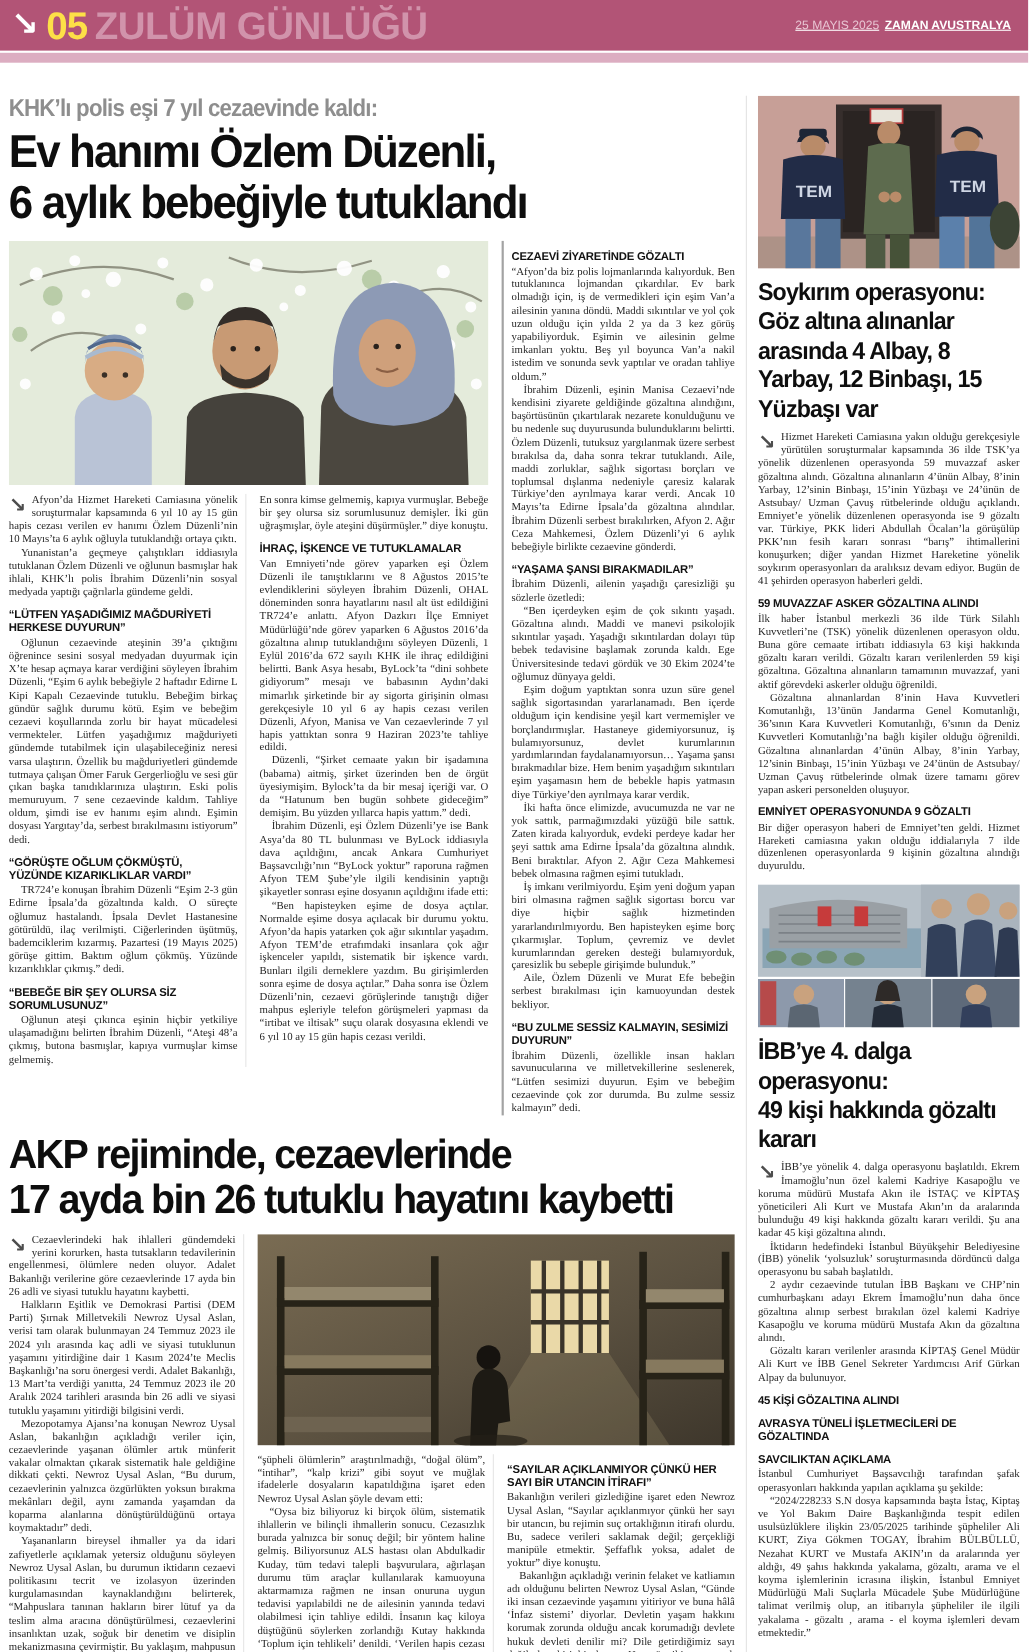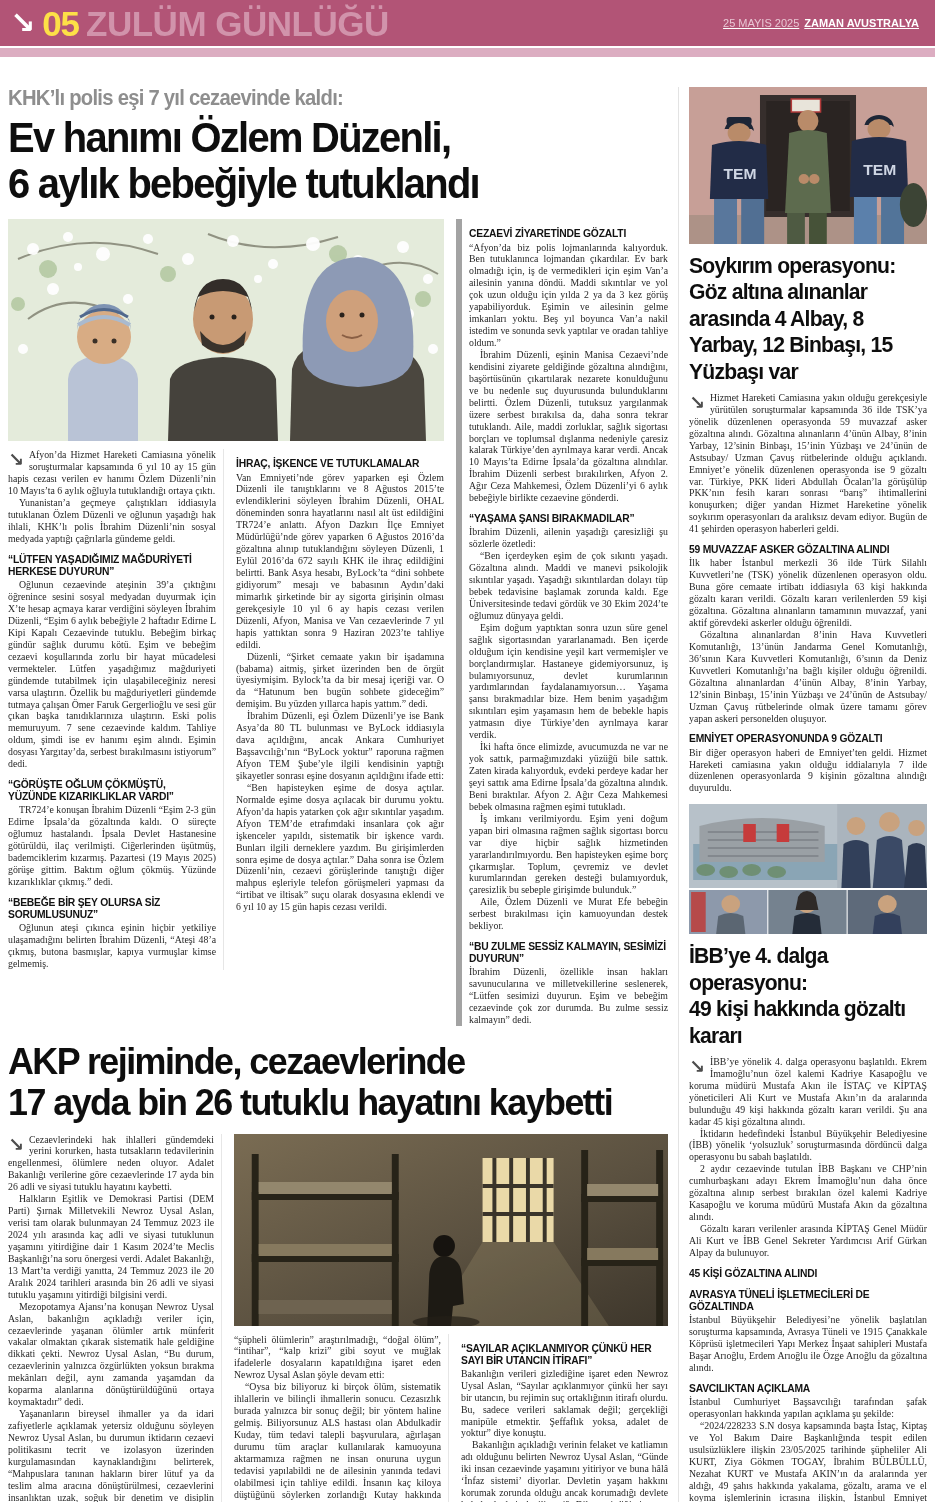--- a/index.html
+++ b/index.html
@@ -17,21 +17,21 @@
   .band-strip{height:9px;background:#dcadc1;margin-top:2px;}
   
   .content{display:flex;gap:10px;padding:0 8px;margin-top:30px;}
   .left-region{width:660px;flex:none;}
   .sidebar{flex:1;border-left:1px solid #e3e3e3;padding-left:10px;}
   .a1-body{display:flex;gap:12px;}
   .a1-left{width:436px;flex:none;}
   .cols2{display:flex;gap:12px;}
   .cols2 .col{flex:1;min-width:0;}
   .cols2 .col:first-child{border-right:1px solid #e6e6e6;padding-right:7px;}
-  .col3{flex:1;min-width:0;border-left:6px solid #a3a3a3;padding-left:7px;}
+  .col3{flex:1;min-width:0;border-left:2px solid #a3a3a3;padding-left:7px;}
   .a2-body{display:flex;gap:12px;}
   .a2-col1{width:206px;flex:none;border-right:1px solid #e6e6e6;padding-right:7px;}
   .a2-right{flex:1;min-width:0;}
   
   .kicker{font:700 22px/1 "Liberation Sans",sans-serif;color:#8e8e8e;letter-spacing:-.8px;
           transform:scaleX(.92);transform-origin:left;margin:0 0 6px;}
   .headline{font:700 42px/1.1 "Liberation Sans",sans-serif;color:#0e0e0e;letter-spacing:-1.8px;
             transform:scaleX(.95);transform-origin:left;margin:0 0 12px;}
   .headline2{font:700 37px/1.1 "Liberation Sans",sans-serif;color:#0e0e0e;letter-spacing:-1.6px;
              transform:scaleX(.97);transform-origin:left;margin:16px 0 10px;}
@@ -133,29 +133,30 @@
                 <path d="M295,140 Q290,40 350,38 Q410,42 405,140 Q400,165 350,168 Q300,165 295,140 Z" fill="#8d9ab5"></path>
                 <ellipse cx="344" cy="102" rx="26" ry="31" fill="#cfa07b"></ellipse>
                 <circle cx="334" cy="96" r="2.5" fill="#2a221c"></circle>
                   <circle cx="354" cy="96" r="2.5" fill="#2a221c"></circle>
                 <path d="M334,116 Q344,122 354,116" stroke="#8a5f44" stroke-width="2" fill="none"></path>
               </svg>
             </div>
             <div class="cols2">
               <div class="col">
                   <div class="para lead"><span class="lead-arrow">↘</span>Afyon’da Hizmet Hareketi Camiasına yönelik soruşturmalar kapsamında 6 yıl 10 ay 15 gün hapis cezası verilen ev hanımı Özlem Düzenli’nin 10 Mayıs’ta 6 aylık oğluyla tutuklandığı ortaya çıktı.</div>
-                  <div class="para">Yunanistan’a geçmeye çalıştıkları iddiasıyla tutuklanan Özlem Düzenli ve oğlunun yaşadığı hak ihlali, KHK’lı polis İbrahim Düzenli’nin sosyal medyada yaptığı çağrılarla gündeme geldi.</div>
+                  <div class="para">Yunanistan’a geçmeye çalıştıkları iddiasıyla tutuklanan Özlem Düzenli ve oğlunun basmışlar hak ihlali, KHK’lı polis İbrahim Düzenli’nin sosyal medyada yaptığı çağrılarla gündeme geldi.</div>
                   <div class="subhead">“LÜTFEN YAŞADIĞIMIZ MAĞDURİYETİ HERKESE DUYURUN”</div>
                   <div class="para">Oğlunun cezaevinde ateşinin 39’a çıktığını öğrenince sesini sosyal medyadan duyurmak için X’te hesap açmaya karar verdiğini söyleyen İbrahim Düzenli, “Eşim 6 aylık bebeğiyle 2 haftadır Edirne L Kipi Kapalı Cezaevinde tutuklu. Bebeğim birkaç gündür sağlık durumu kötü. Eşim ve bebeğim cezaevi koşullarında zorlu bir hayat mücadelesi vermekteler. Lütfen yaşadığımız mağduriyeti gündemde tutabilmek için ulaşabileceğiniz neresi varsa ulaştırın. Özellik bu mağduriyetleri gündemde tutmaya çalışan Ömer Faruk Gergerlioğlu ve sesi gür çıkan başka tanıdıklarınıza ulaştırın. Eski polis memuruyum. 7 sene cezaevinde kaldım. Tahliye oldum, şimdi ise ev hanımı eşim alındı. Eşimin dosyası Yargıtay’da, serbest bırakılmasını istiyorum” dedi.</div>
                   <div class="subhead">“GÖRÜŞTE OĞLUM ÇÖKMÜŞTÜ, YÜZÜNDE KIZARIKLIKLAR VARDI”</div>
                   <div class="para">TR724’e konuşan İbrahim Düzenli “Eşim 2-3 gün Edirne İpsala’da gözaltında kaldı. O süreçte oğlumuz hastalandı. İpsala Devlet Hastanesine götürüldü, ilaç verilmişti. Ciğerlerinden üşütmüş, bademciklerim kızarmış. Pazartesi (19 Mayıs 2025) görüşe gittim. Baktım oğlum çökmüş. Yüzünde kızarıklıklar çıkmış.” dedi.</div>
                   <div class="subhead">“BEBEĞE BİR ŞEY OLURSA SİZ SORUMLUSUNUZ”</div>
                   <div class="para">Oğlunun ateşi çıkınca eşinin hiçbir yetkiliye ulaşamadığını belirten İbrahim Düzenli, “Ateşi 48’a çıkmış, butona basmışlar, kapıya vurmuşlar kimse gelmemiş.</div>
                 </div>
               <div class="col">
+                  <div class="para cont">En sonra kimse gelmemiş, kapıya vurmuşlar. Bebeğe bir şey olursa siz sorumlusunuz demişler. İki gün uğraşmışlar, öyle ateşini düşürmüşler.” diye konuştu.</div>
                   <div class="subhead">İHRAÇ, İŞKENCE VE TUTUKLAMALAR</div>
                   <div class="para cont">Van Emniyeti’nde görev yaparken eşi Özlem Düzenli ile tanıştıklarını ve 8 Ağustos 2015’te evlendiklerini söyleyen İbrahim Düzenli, OHAL döneminden sonra hayatlarını nasıl alt üst edildiğini TR724’e anlattı. Afyon Dazkırı İlçe Emniyet Müdürlüğü’nde görev yaparken 6 Ağustos 2016’da gözaltına alınıp tutuklandığını söyleyen Düzenli, 1 Eylül 2016’da 672 sayılı KHK ile ihraç edildiğini belirtti. Bank Asya hesabı, ByLock’ta “dini sohbete gidiyorum” mesajı ve babasının Aydın’daki mimarlık şirketinde bir ay sigorta girişinin olması gerekçesiyle 10 yıl 6 ay hapis cezası verilen Düzenli, Afyon, Manisa ve Van cezaevlerinde 7 yıl hapis yattıktan sonra 9 Haziran 2023’te tahliye edildi.</div>
                   <div class="para">Düzenli, “Şirket cemaate yakın bir işadamına (babama) aitmiş, şirket üzerinden ben de örgüt üyesiymişim. Bylock’ta da bir mesaj içeriği var. O da “Hatunum ben bugün sohbete gideceğim” demişim. Bu yüzden yıllarca hapis yattım.” dedi.</div>
                   <div class="para">İbrahim Düzenli, eşi Özlem Düzenli’ye ise Bank Asya’da 80 TL bulunması ve ByLock iddiasıyla dava açıldığını, ancak Ankara Cumhuriyet Başsavcılığı’nın “ByLock yoktur” raporuna rağmen Afyon TEM Şube’yle ilgili kendisinin yaptığı şikayetler sonrası eşine dosyanın açıldığını ifade etti:</div>
                   <div class="para">“Ben hapisteyken eşime de dosya açtılar. Normalde eşime dosya açılacak bir durumu yoktu. Afyon’da hapis yatarken çok ağır sıkıntılar yaşadım. Afyon TEM’de etrafımdaki insanlara çok ağır işkenceler yapıldı, sistematik bir işkence vardı. Bunları ilgili derneklere yazdım. Bu girişimlerden sonra eşime de dosya açtılar.” Daha sonra ise Özlem Düzenli’nin, cezaevi görüşlerinde tanıştığı diğer mahpus eşleriyle telefon görüşmeleri yapması da “irtibat ve iltisak” suçu olarak dosyasına eklendi ve 6 yıl 10 ay 15 gün hapis cezası verildi.</div>
                 </div>
             </div>
           </div>
           <div class="col3">
               <div class="subhead">CEZAEVİ ZİYARETİNDE GÖZALTI</div>
@@ -343,20 +344,19 @@
 
       <h3 class="sb-headline"><span>İBB’ye 4. dalga operasyonu:</span><br>
         <span>49 kişi hakkında gözaltı kararı</span></h3>
       <div>
           <div class="para lead"><span class="lead-arrow">↘</span>İBB’ye yönelik 4. dalga operasyonu başlatıldı. Ekrem İmamoğlu’nun özel kalemi Kadriye Kasapoğlu ve koruma müdürü Mustafa Akın ile İSTAÇ ve KİPTAŞ yöneticileri Ali Kurt ve Mustafa Akın’ın da aralarında bulunduğu 49 kişi hakkında gözaltı kararı verildi. Şu ana kadar 45 kişi gözaltına alındı.</div>
           <div class="para">İktidarın hedefindeki İstanbul Büyükşehir Belediyesine (İBB) yönelik ‘yolsuzluk’ soruşturmasında dördüncü dalga operasyonu bu sabah başlatıldı.</div>
           <div class="para">2 aydır cezaevinde tutulan İBB Başkanı ve CHP’nin cumhurbaşkanı adayı Ekrem İmamoğlu’nun daha önce gözaltına alınıp serbest bırakılan özel kalemi Kadriye Kasapoğlu ve koruma müdürü Mustafa Akın da gözaltına alındı.</div>
           <div class="para">Gözaltı kararı verilenler arasında KİPTAŞ Genel Müdür Ali Kurt ve İBB Genel Sekreter Yardımcısı Arif Gürkan Alpay da bulunuyor.</div>
           <div class="subhead">45 KİŞİ GÖZALTINA ALINDI</div>
           <div class="subhead">AVRASYA TÜNELİ İŞLETMECİLERİ DE GÖZALTINDA</div>
-          <div class="para cont">İstanbul Büyükşehir Belediyesi’ne yönelik başlatılan soruşturma kapsamında, Avrasya Tüneli ve 1915 Çanakkale Köprüsü işletmecileri Yapı Merkez İnşaat sahipleri Mustafa Başar Arıoğlu, Erdem Arıoğlu ile Özge Arıoğlu da gözaltına alındı.</div>
           <div class="subhead">SAVCILIKTAN AÇIKLAMA</div>
           <div class="para cont">İstanbul Cumhuriyet Başsavcılığı tarafından şafak operasyonları hakkında yapılan açıklama şu şekilde:</div>
           <div class="para">“2024/228233 S.N dosya kapsamında başta İstaç, Kiptaş ve Yol Bakım Daire Başkanlığında tespit edilen usulsüzlüklere ilişkin 23/05/2025 tarihinde şüpheliler Ali KURT, Ziya Gökmen TOGAY, İbrahim BÜLBÜLLÜ, Nezahat KURT ve Mustafa AKIN’ın da aralarında yer aldığı, 49 şahıs hakkında yakalama, gözaltı, arama ve el koyma işlemlerinin icrasına ilişkin, İstanbul Emniyet Müdürlüğü Mali Suçlarla Mücadele Şube Müdürlüğüne talimat verilmiş olup, an itibarıyla şüpheliler ile ilgili yakalama - gözaltı , arama - el koyma işlemleri devam etmektedir.”</div>
         </div>
     </aside>
   </main>
 </div>
 
 </body></html>

